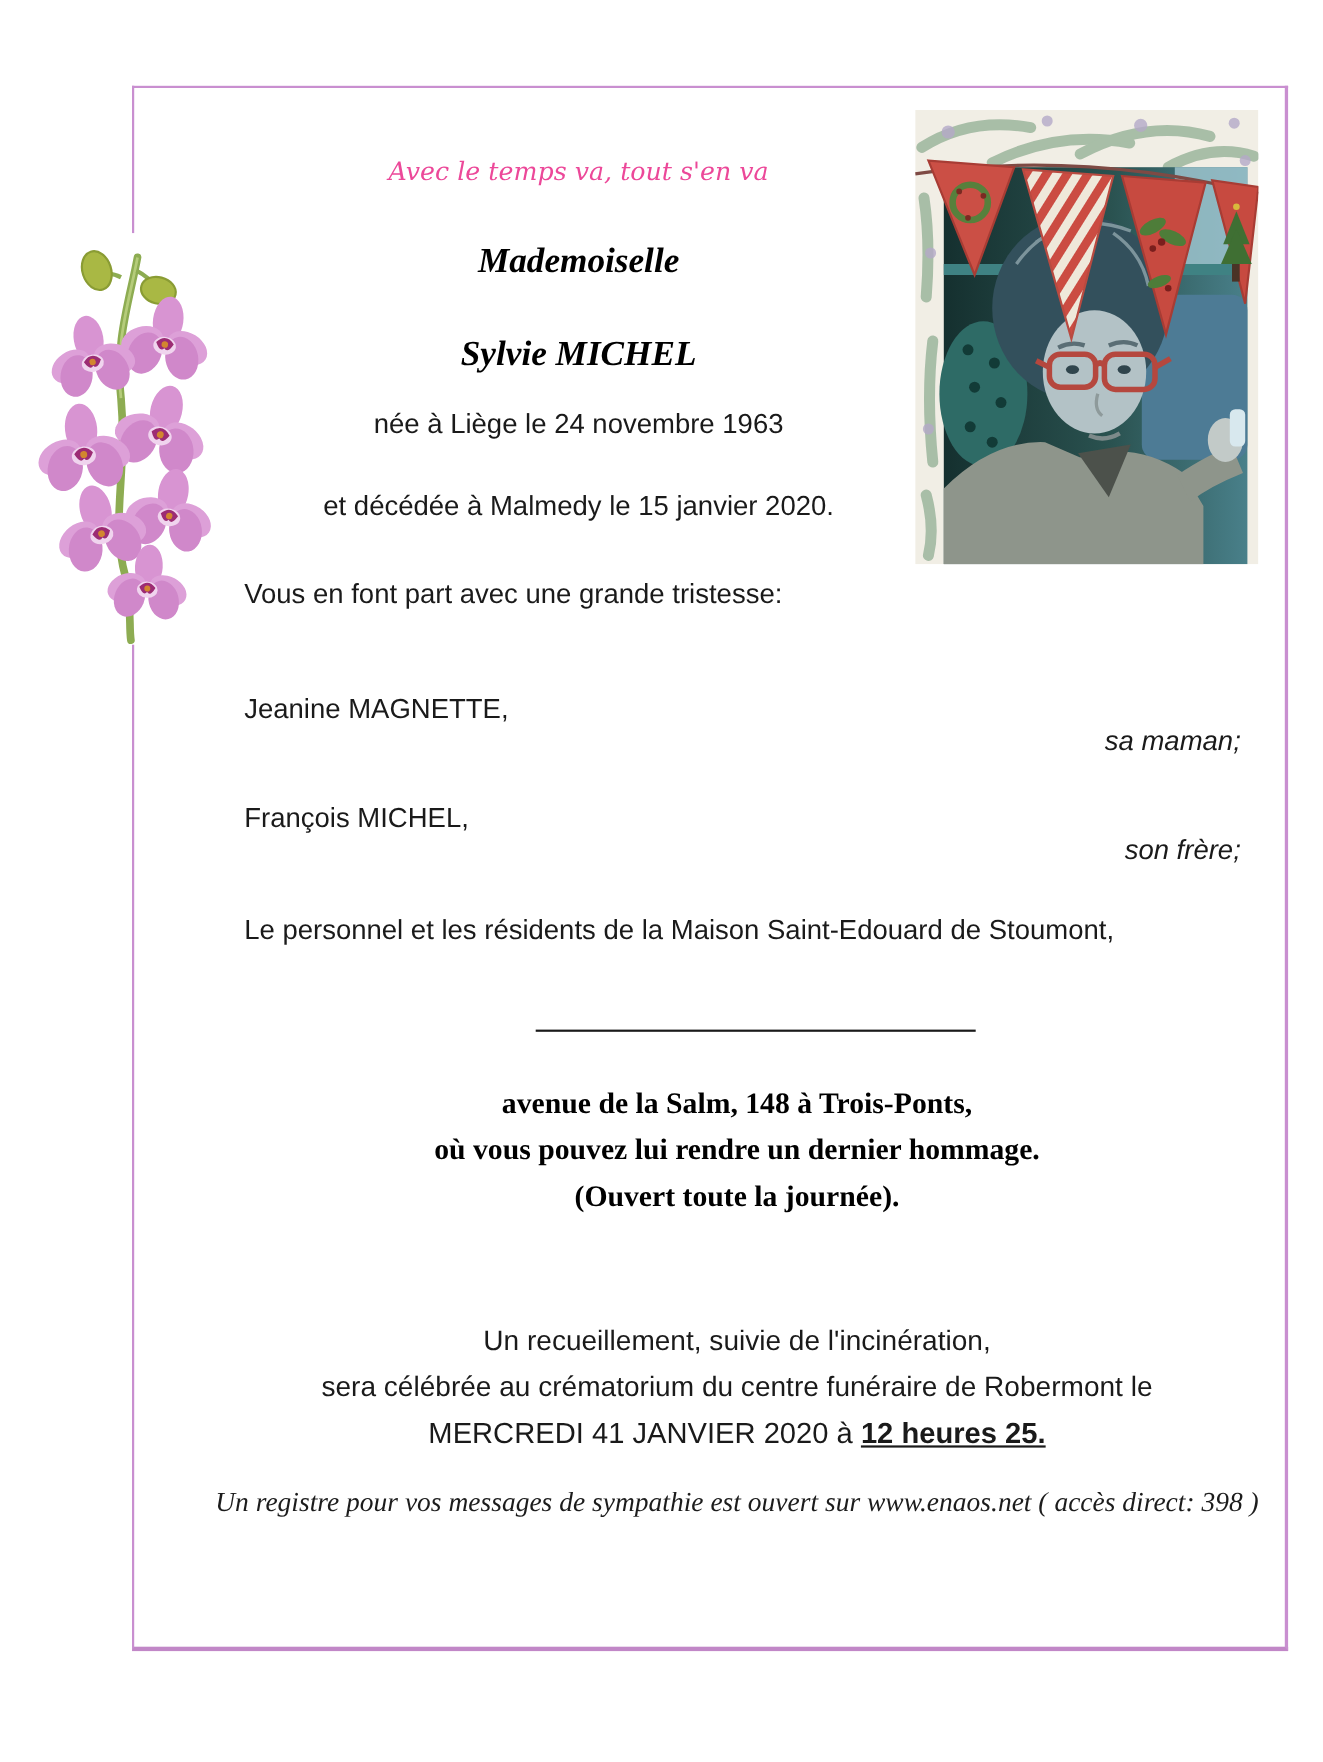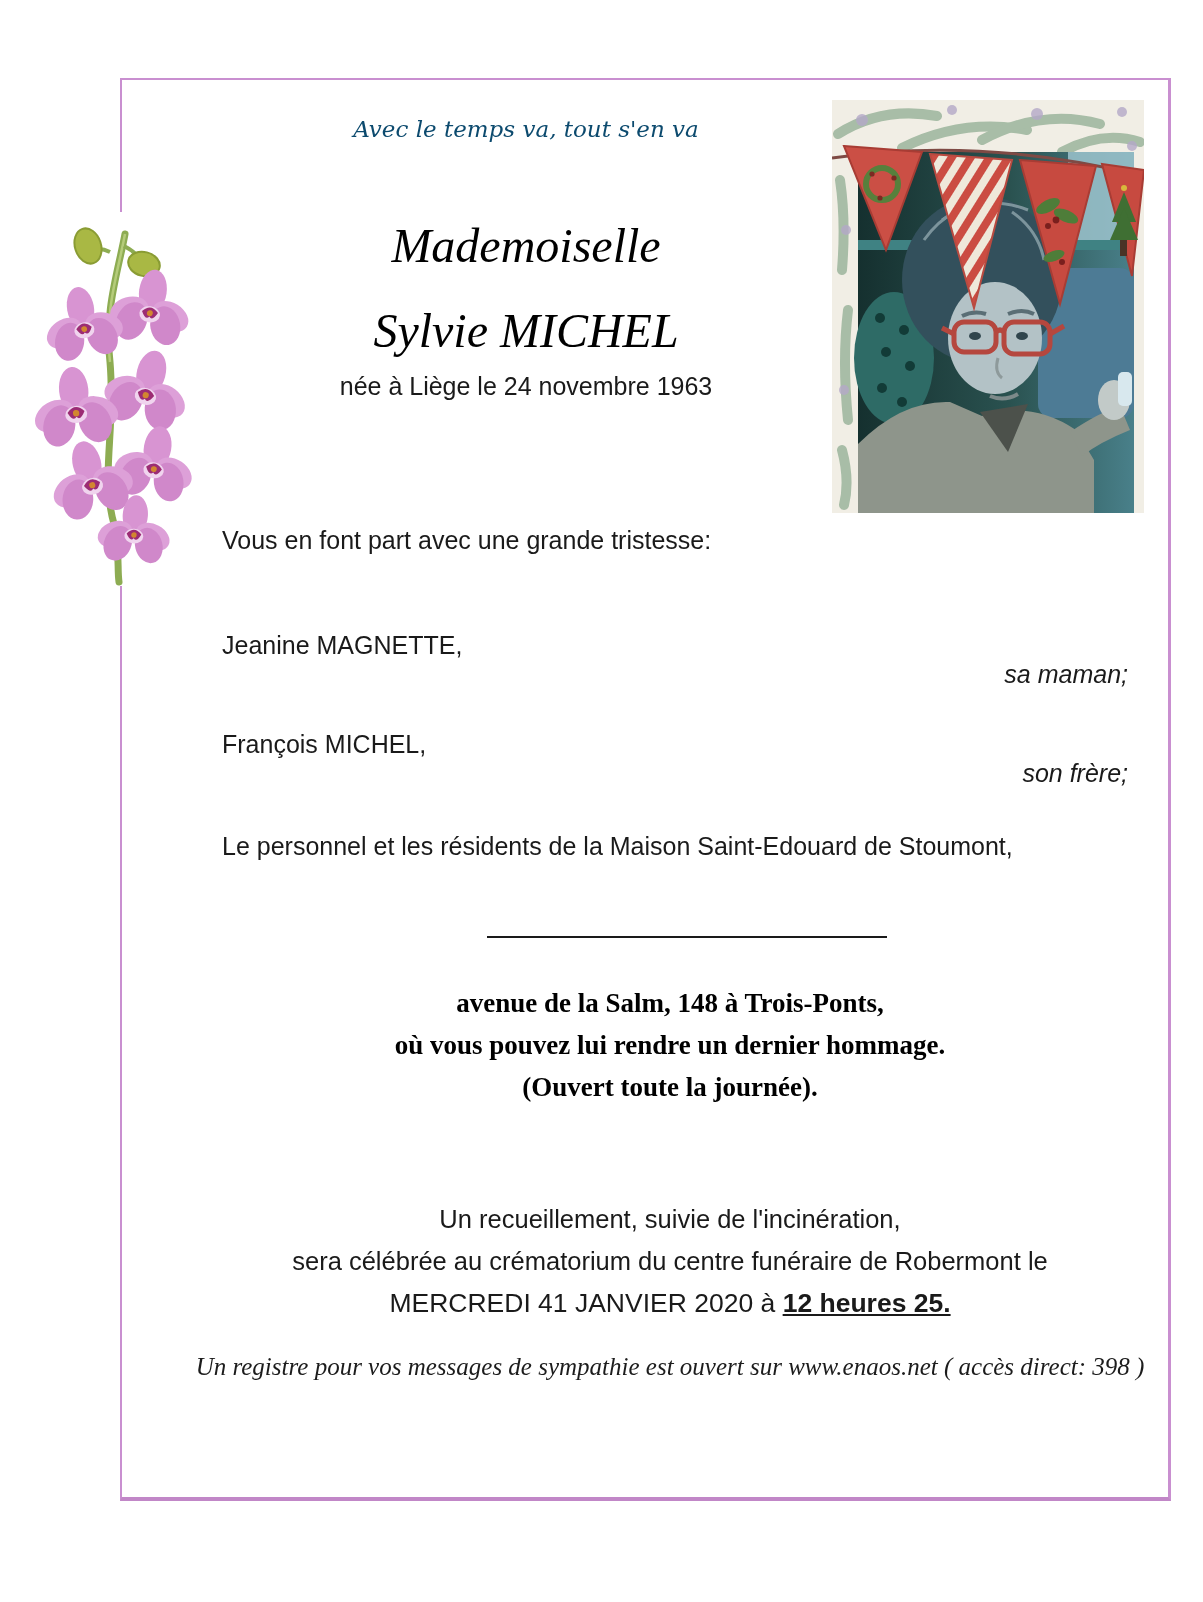--- a/index.html
+++ b/index.html
@@ -28,27 +28,28 @@
   }
   .wide-col {
     position: absolute;
     left: 165px; width: 1010px;
     text-align: center;
   }
   .epigraph {
     font-family: "DejaVu Serif", serif;
     font-style: italic;
     font-size: 23px;
-    color: #0c4a6e;
+    color: #ec4899;
+    margin-top: 28px;
   }
   .title {
     font-family: "Liberation Serif", serif;
     font-style: italic;
-    font-weight: normal;
-    font-size: 48px;
+    font-weight: bold;
+    font-size: 32px;
     color: #000000;
   }
   .body-sans { font-size: 25px; color: #1a1a1a; }
   .relation {
     font-size: 25px; font-style: italic; color: #1a1a1a;
     position: absolute; right: 75px; text-align: center;
   }
   .left-line { position: absolute; left: 222px; font-size: 25px; color: #1a1a1a; }
   .sep-line {
     position: absolute;
@@ -99,20 +100,21 @@
 <div id="page">
 
   <div id="frame"></div>
 
   <div class="center-col epigraph" style="top:116px;">Avec le temps va, tout s'en va</div>
 
   <div class="center-col title" style="top:218px;">Mademoiselle</div>
   <div class="center-col title" style="top:303px;">Sylvie MICHEL</div>
 
   <div class="center-col body-sans" style="top:372px;">née à Liège le 24 novembre 1963</div>
+  <div class="center-col body-sans" style="top:446px;">et décédée à Malmedy le 15 janvier 2020.</div>
 
   <div class="left-line" style="top:526px;">Vous en font part avec une grande tristesse:</div>
 
   <div class="left-line" style="top:631px;">Jeanine MAGNETTE,</div>
   <div class="relation" style="top:660px;">sa maman;</div>
 
   <div class="left-line" style="top:730px;">François MICHEL,</div>
   <div class="relation" style="top:759px;">son frère;</div>
 
   <div class="left-line" style="top:820px;margin-top:12px;">Le personnel et les résidents de la Maison Saint-Edouard de Stoumont,</div>

